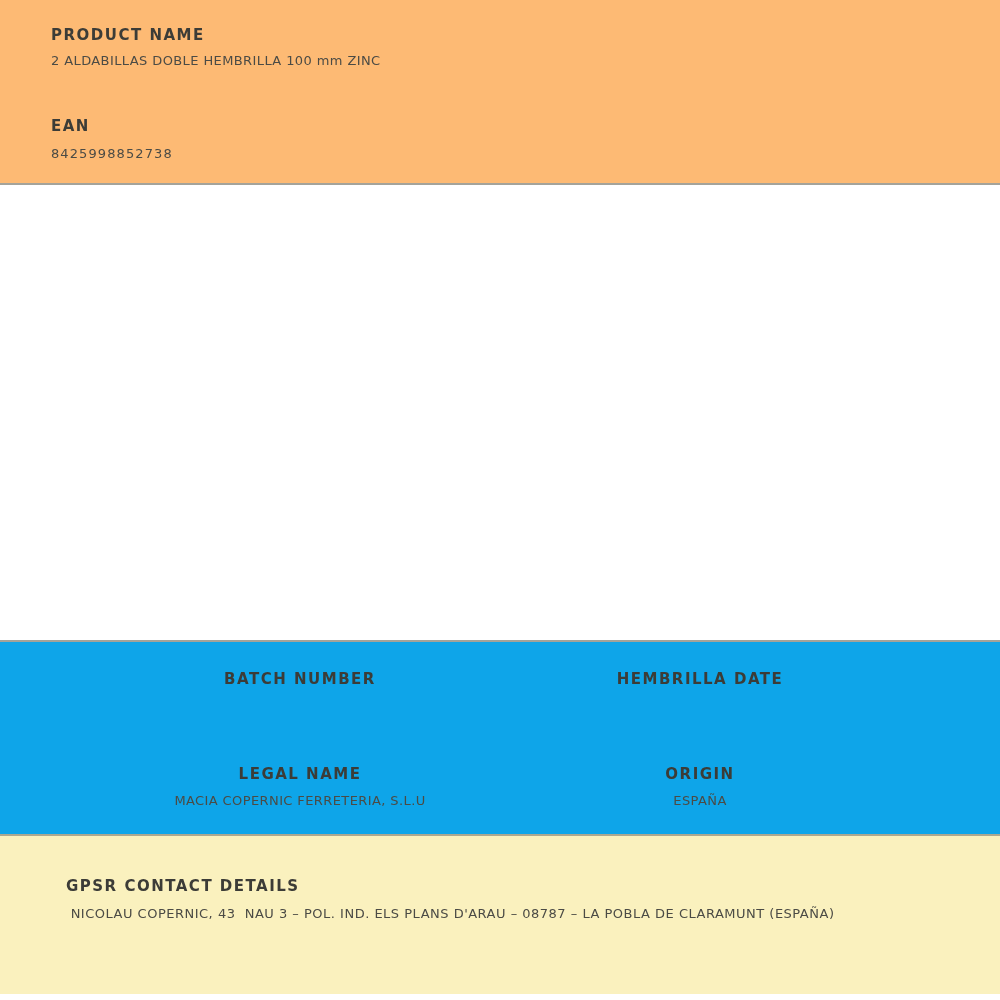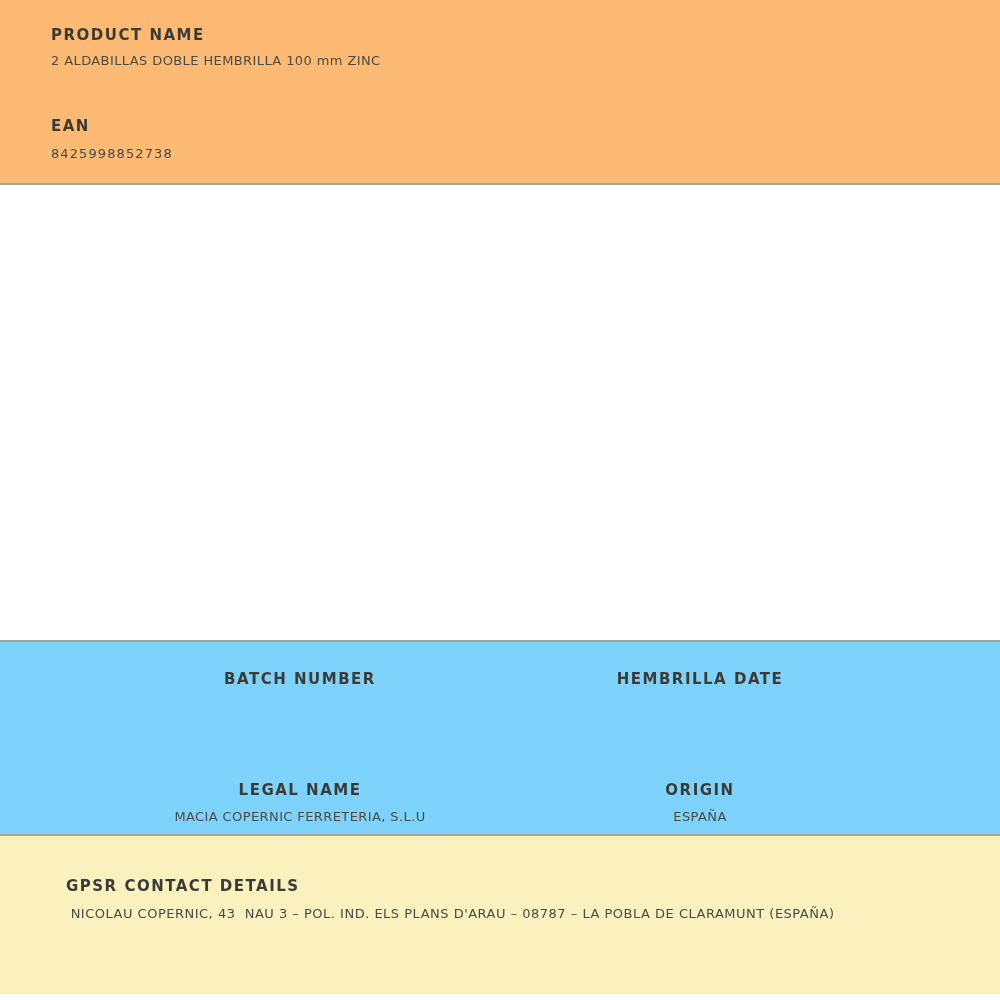--- a/index.html
+++ b/index.html
@@ -39,28 +39,28 @@
   
   .sec-image {
     height: 457px;
     background: #ffffff;
     border-bottom: 2px solid #a4a39a;
   }
 
   
   .sec-details {
     height: 194px;
-    background: #7dd3fc;
+    background: #0ea5e9;
     border-bottom: 2px solid #aba890;
     padding: 28px 100px 0 100px;
   }
   .details-row {
     display: flex;
   }
-  .details-row + .details-row { margin-top: 68px; }
+  .details-row + .details-row { margin-top: 52px; }
   .field {
     width: 50%;
     text-align: center;
   }
   .field .value {
     margin-top: 7px;
     min-height: 20px;
   }
   .details-row.first .value { min-height: 24px; margin-top: 0; }
 

